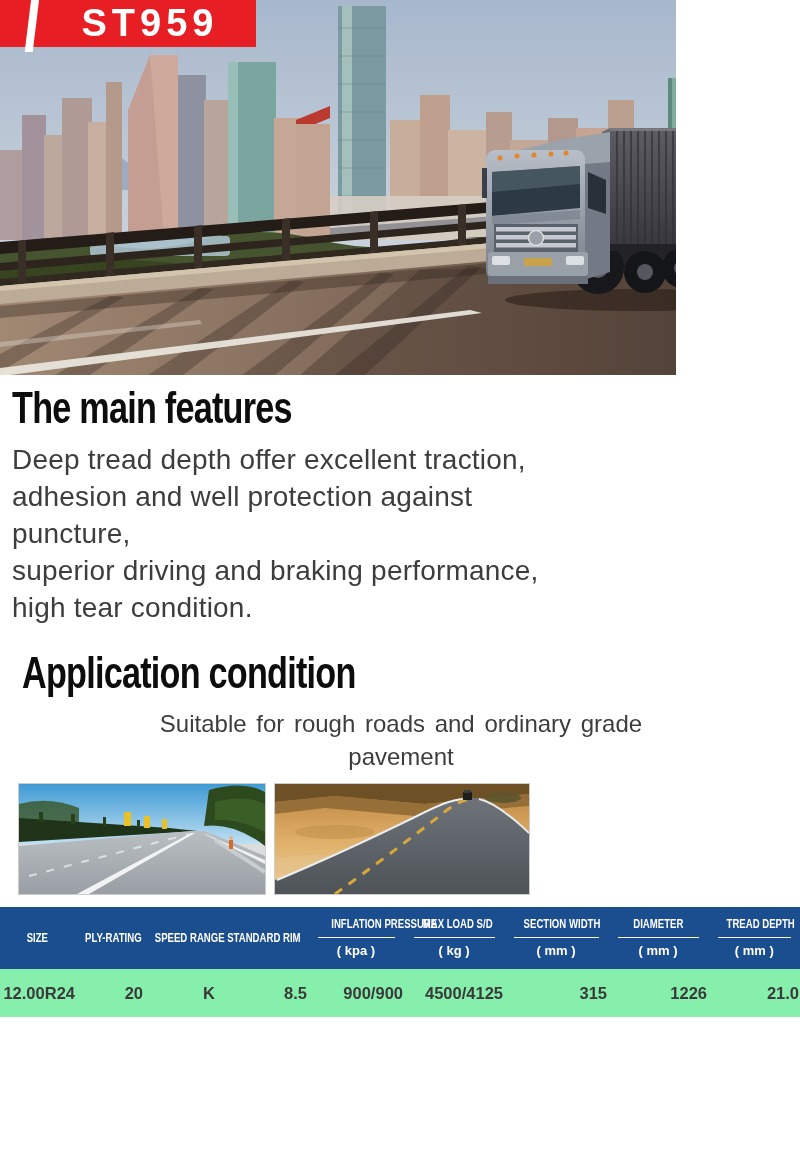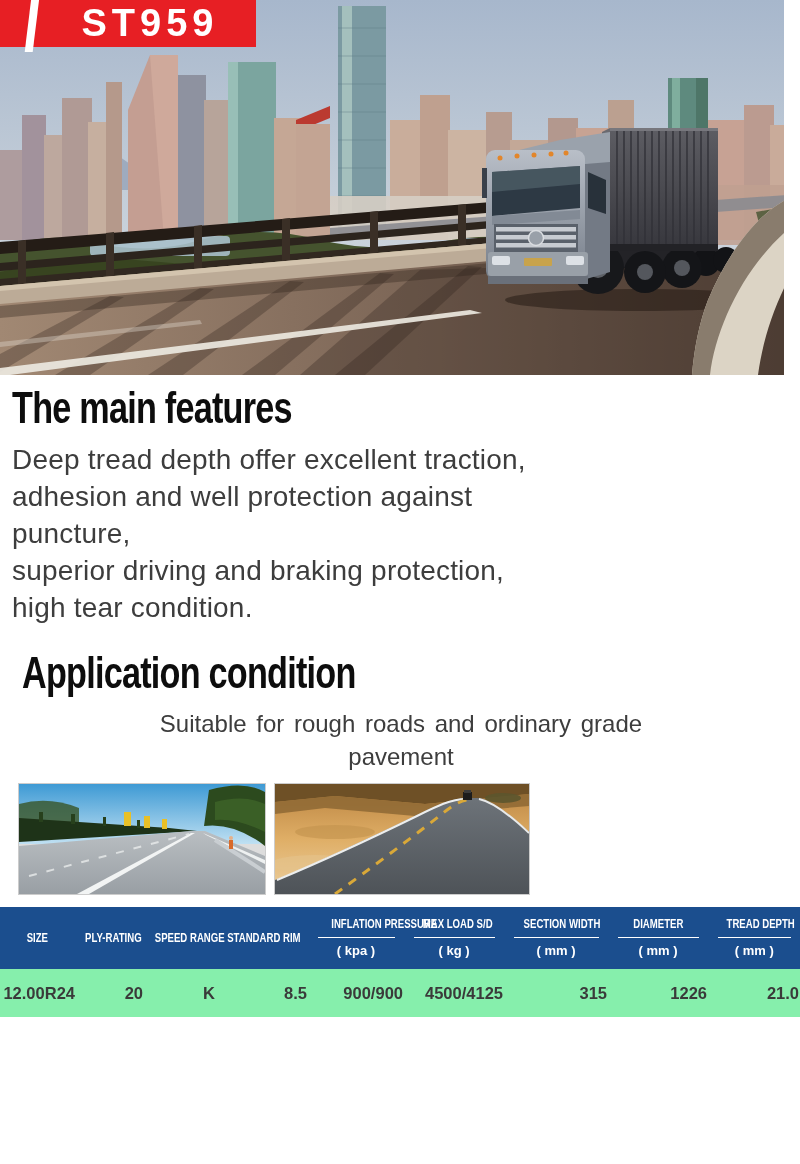--- a/index.html
+++ b/index.html
@@ -1,21 +1,21 @@
 <!DOCTYPE html>
 <html><head>
 <meta charset="utf-8">
 <style>
   html,body{margin:0;padding:0;}
   body{
     width:800px;height:1164px;background:#ffffff;position:relative;
     font-family:"Liberation Sans","DejaVu Sans",sans-serif;overflow:hidden;
   }
   
-  .hero{position:relative;width:784px;height:375px;overflow:hidden;background:#c3cdd8;}
+  .hero{position:relative;width:676px;height:375px;overflow:hidden;background:#c3cdd8;}
   .hero svg{display:block;width:800px;height:375px;}
   .logo-badge{
     position:absolute;top:0;left:0;width:256px;height:47px;background:#e71f24;
   }
   .logo-badge::after{
     content:"";position:absolute;left:28px;top:-2px;width:8px;height:54px;
     background:#ffffff;transform:skewX(-7deg);
   }
   .logo-text{
     position:absolute;left:50px;top:0;width:200px;height:47px;line-height:47px;
@@ -235,21 +235,21 @@
     <div class="logo-text">ST959</div>
   </div>
 </div>
 
 <section class="sect features">
   <h1 class="hd"><span class="cond">The main features</span></h1>
   <div class="body-lines">
     <div class="ln">Deep tread depth offer excellent traction,</div>
     <div class="ln">adhesion and well protection against</div>
     <div class="ln">puncture,</div>
-    <div class="ln">superior driving and braking protection,</div>
+    <div class="ln">superior driving and braking performance,</div>
     <div class="ln">high tear condition.</div>
   </div>
 </section>
 
 <section class="sect application">
   <h1 class="hd"><span class="cond">Application condition</span></h1>
   <div class="app-lines">
     <div class="ln">Suitable for rough roads and ordinary grade</div>
     <div class="ln">pavement</div>
   </div>

